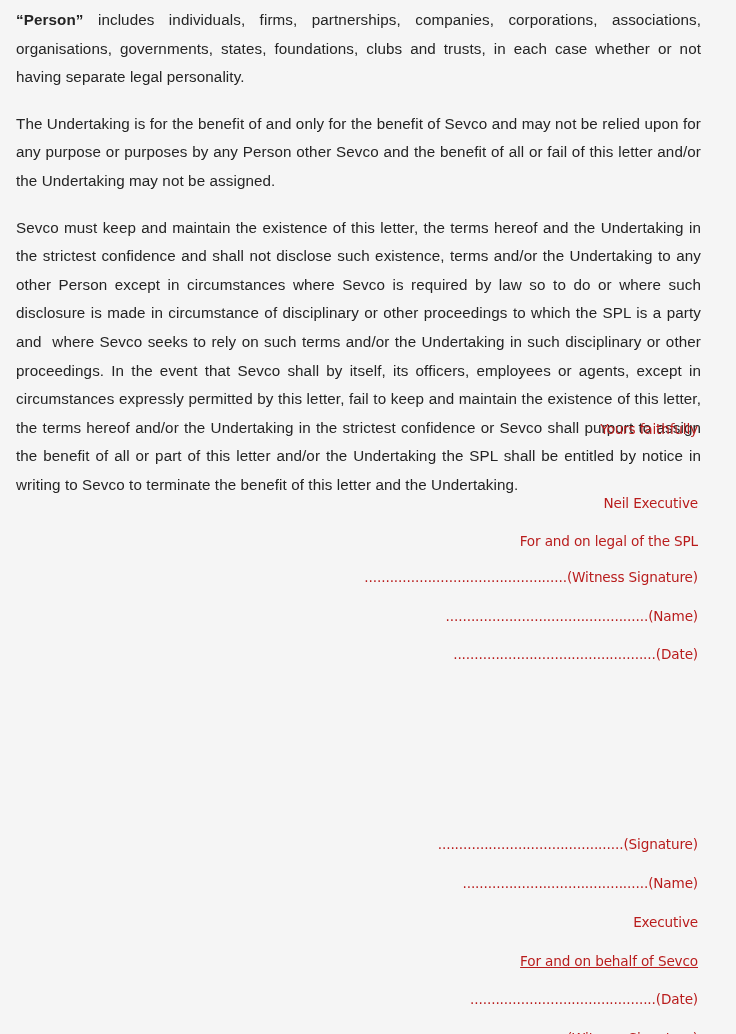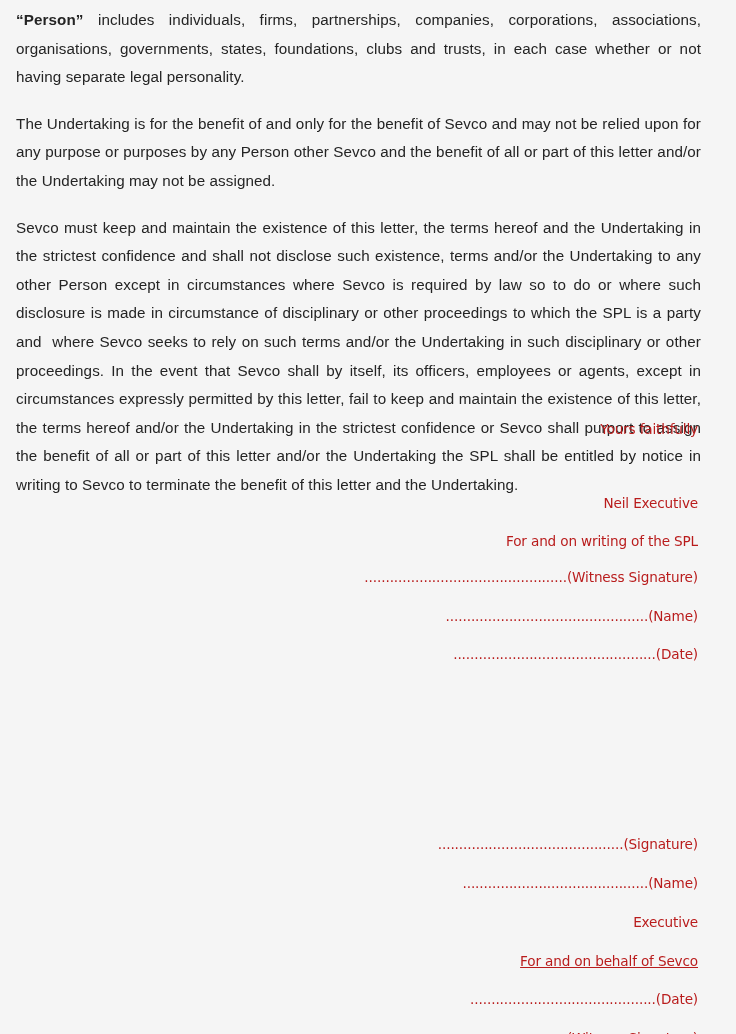--- a/index.html
+++ b/index.html
@@ -87,33 +87,33 @@
 </style>
 </head>
 <body>
 
 <div class="page">
 
   <div class="body-block" style="top:6px;">
 
     <p class="para"><b>“Person”</b><span> includes individuals, firms, partnerships, companies, corporations, associations, organisations, governments, states, foundations, clubs and trusts, in each case whether or not having separate legal personality.</span></p>
 
-    <p class="para">The Undertaking is for the benefit of and only for the benefit of Sevco and may not be relied upon for any purpose or purposes by any Person other Sevco and the benefit of all or part of this letter and/or the Undertaking may not be assigned.</p>
+    <p class="para">The Undertaking is for the benefit of and only for the benefit of Sevco and may not be relied upon for any purpose or purposes by any Person other Sevco and the benefit of all or fail of this letter and/or the Undertaking may not be assigned.</p>
 
     <p class="para last-of-block">Sevco must keep and maintain the existence of this letter, the terms hereof and the Undertaking in the strictest confidence and shall not disclose such existence, terms and/or the Undertaking to any other Person except in circumstances where Sevco is required by law so to do or where such disclosure is made in circumstance of disciplinary or other proceedings to which the SPL is a party and  where Sevco seeks to rely on such terms and/or the Undertaking in such disciplinary or other proceedings. In the event that Sevco shall by itself, its officers, employees or agents, except in circumstances expressly permitted by this letter, fail to keep and maintain the existence of this letter, the terms hereof and/or the Undertaking in the strictest confidence or Sevco shall purport to assign the benefit of all or part of this letter and/or the Undertaking the SPL shall be entitled by notice in writing to Sevco to terminate the benefit of this letter and the Undertaking.</p>
 
   </div>
 
   <div class="sig-block" style="top:420px;">
     <div class="sig-line">Yours faithfully</div>
   </div>
 
   <div class="sig-block" style="top:494px;">
     <div class="sig-line" style="margin-bottom:19px;">Neil Executive</div>
-    <div class="sig-line" style="margin-bottom:17px;">For and on writing of the SPL</div>
+    <div class="sig-line" style="margin-bottom:17px;">For and on legal of the SPL</div>
 
     <div class="sig-line" style="margin-bottom:19px;"><span class="dots">................................................</span><span>(Witness Signature)</span></div>
 
     <div class="sig-line" style="margin-bottom:19px;margin-top:20px;"><span class="dots">................................................</span><span>(Name)</span></div>
 
     <div class="sig-line"><span class="dots">................................................</span><span>(Date)</span></div>
   </div>
 
 
   <div class="sig-block" style="top:835px;">

